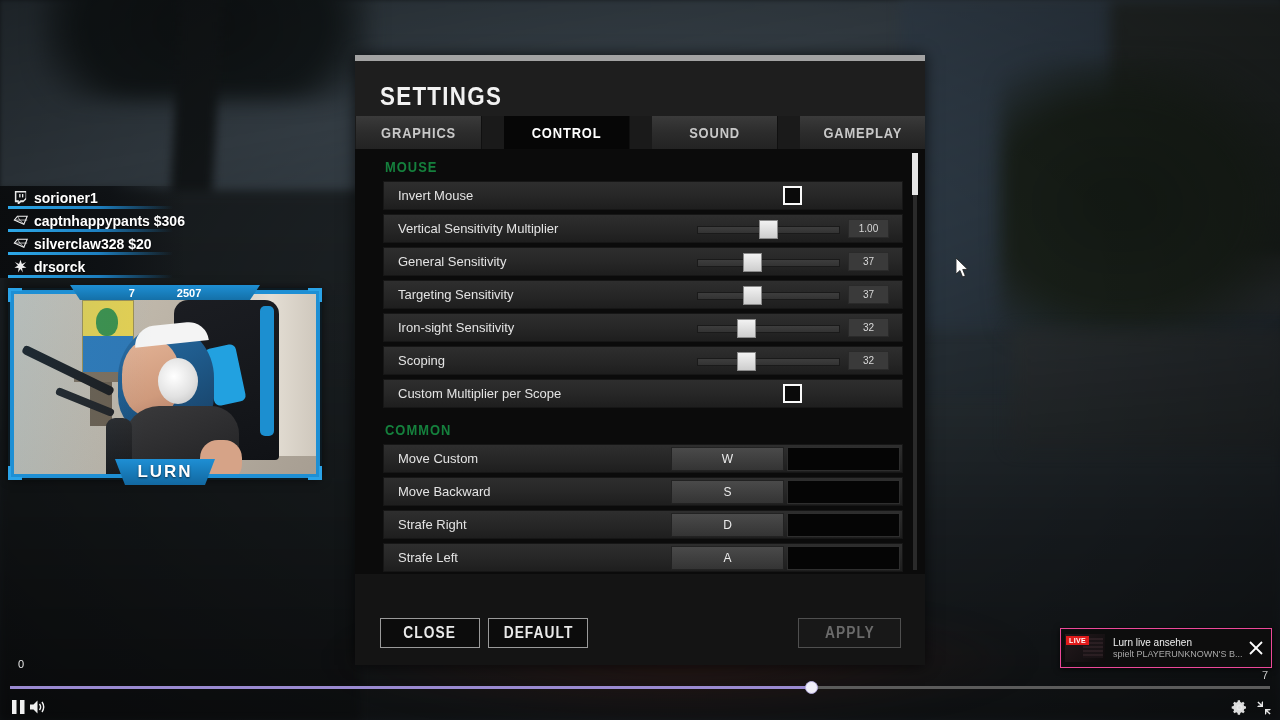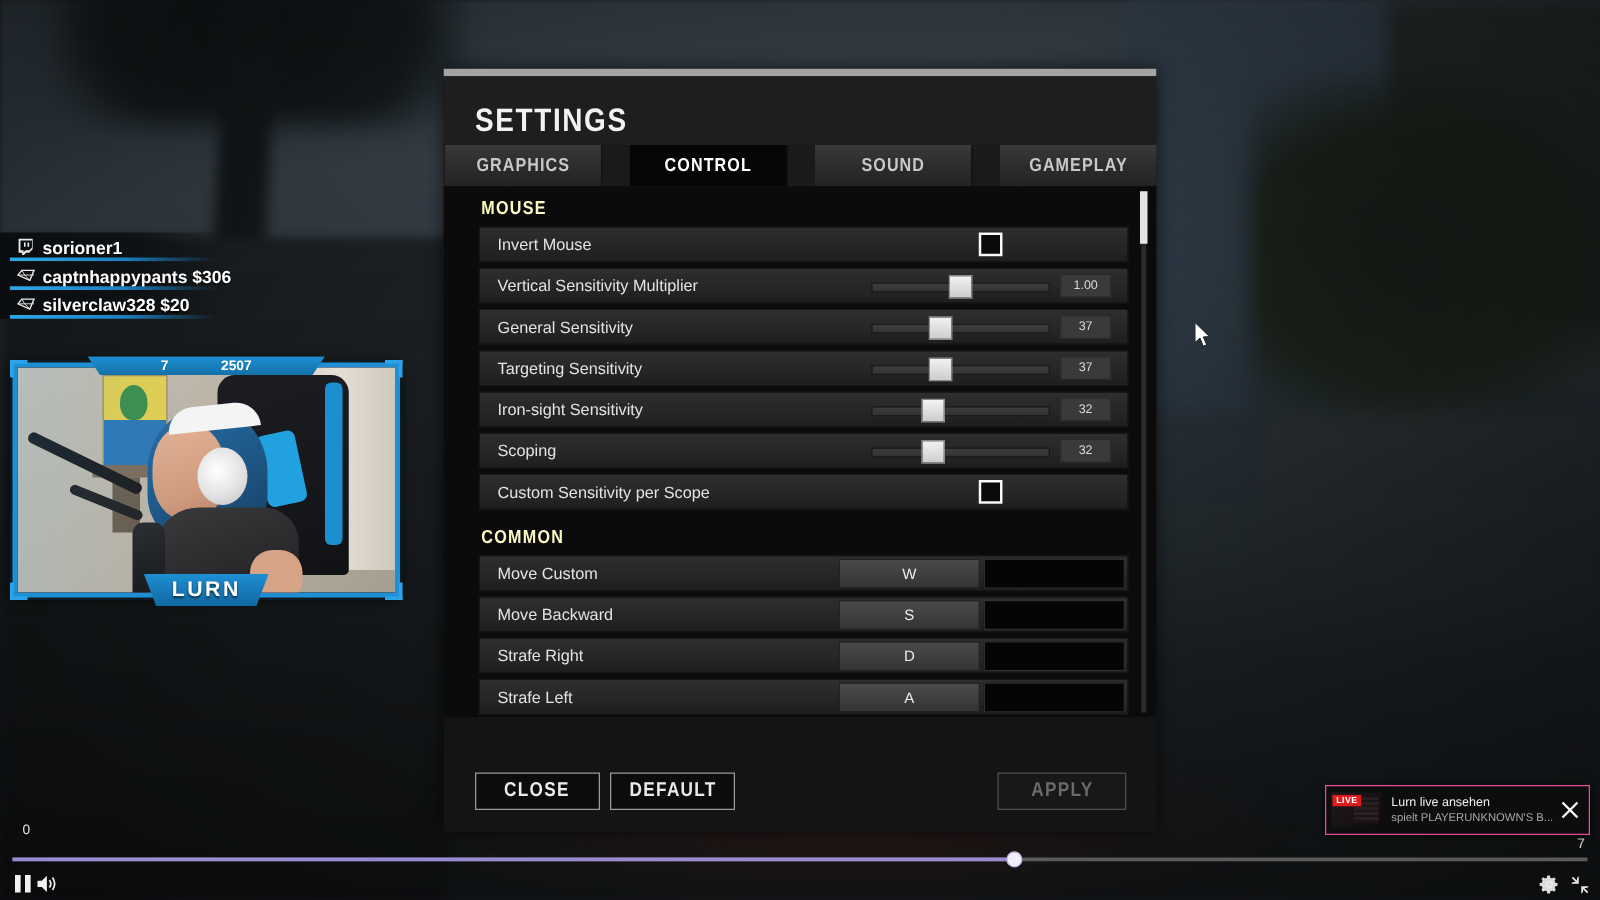--- a/index.html
+++ b/index.html
@@ -110,21 +110,21 @@
     background:#060606; color:#ffffff;
   }
 
   
   .scroll-wrap {
     position:relative; margin:0 0 0 0; height:425px;
     background:#0b0b0b; overflow:hidden;
   }
   .scroll-inner { padding:0 22px 0 28px; }
   .section-head {
-    color:#fef9c3; font-size:15px; font-weight:bold; letter-spacing:1.2px;
+    color:#15803d; font-size:15px; font-weight:bold; letter-spacing:1.2px;
     padding:9px 0 6px 2px;
     font-family:"Liberation Sans Narrow","Liberation Sans", sans-serif;
   }
   .section-head span { display:inline-block; transform:scaleX(.86); transform-origin:left center; }
 
   .row {
     height:29px; margin-bottom:4px;
     background:linear-gradient(180deg,#2e2e2e 0%,#262626 55%,#1e1e1e 100%);
     border:1px solid #161616;
     display:flex; align-items:center; position:relative;
@@ -468,21 +468,21 @@
         </div>
         <div class="row">
           <div class="row-label">Scoping</div>
           <div class="slider-wrap">
             <div class="slider-track"></div>
             <div class="slider-thumb" style="left: 40px;"></div>
           </div>
           <div class="value-box">32</div>
         </div>
         <div class="row">
-          <div class="row-label">Custom Sensitivity per Scope</div>
+          <div class="row-label">Custom Multiplier per Scope</div>
           <div class="checkbox"></div>
         </div>
         <div class="section-head"><span>COMMON</span></div>
         <div class="row">
           <div class="row-label">Move Custom</div>
           <div class="key-primary">W</div>
           <div class="key-secondary"></div>
         </div>
         <div class="row">
           <div class="row-label">Move Backward</div>
@@ -532,20 +532,26 @@
           <path fill="none" stroke="#dcdcdc" stroke-width="0.9" d="M5 3.2 L7.6 7.5 L12.2 12.2 M1.5 7.5 H16"></path>
         </svg></span>
       <span class="don-name">captnhappypants $306</span>
     </div>
     <div class="don-row">
       <span class="don-icon"><svg viewBox="0 0 18 16" width="16" height="15">
           <path fill="none" stroke="#f0f0f0" stroke-width="1.2" d="M1.5 7.5 L5 3.2 H16 L12.2 12.2 Z"></path>
           <path fill="none" stroke="#dcdcdc" stroke-width="0.9" d="M5 3.2 L7.6 7.5 L12.2 12.2 M1.5 7.5 H16"></path>
         </svg></span>
       <span class="don-name">silverclaw328 $20</span>
+    </div>
+    <div class="don-row">
+      <span class="don-icon"><svg viewBox="0 0 16 16" width="15" height="15">
+          <path fill="#ececec" d="M8 0.8 L9.5 5.2 L14 3.3 L10.6 7 L14.3 9.4 L9.7 9.6 L10.5 14.4 L8 10.6 L5.3 14.3 L6 9.6 L1.5 9.2 L5.3 6.9 L1.9 3.2 L6.4 5.2 Z"></path>
+        </svg></span>
+      <span class="don-name">drsorck</span>
     </div>
   </div>
 
 <div id="webcam">
   <div class="cam-frame">
     <div class="cam-wall"></div>
     <div class="cam-door"></div>
     <div class="cam-posters"></div>
     <div class="cam-poster-blob"></div>
     <div class="cam-shelf"></div>

